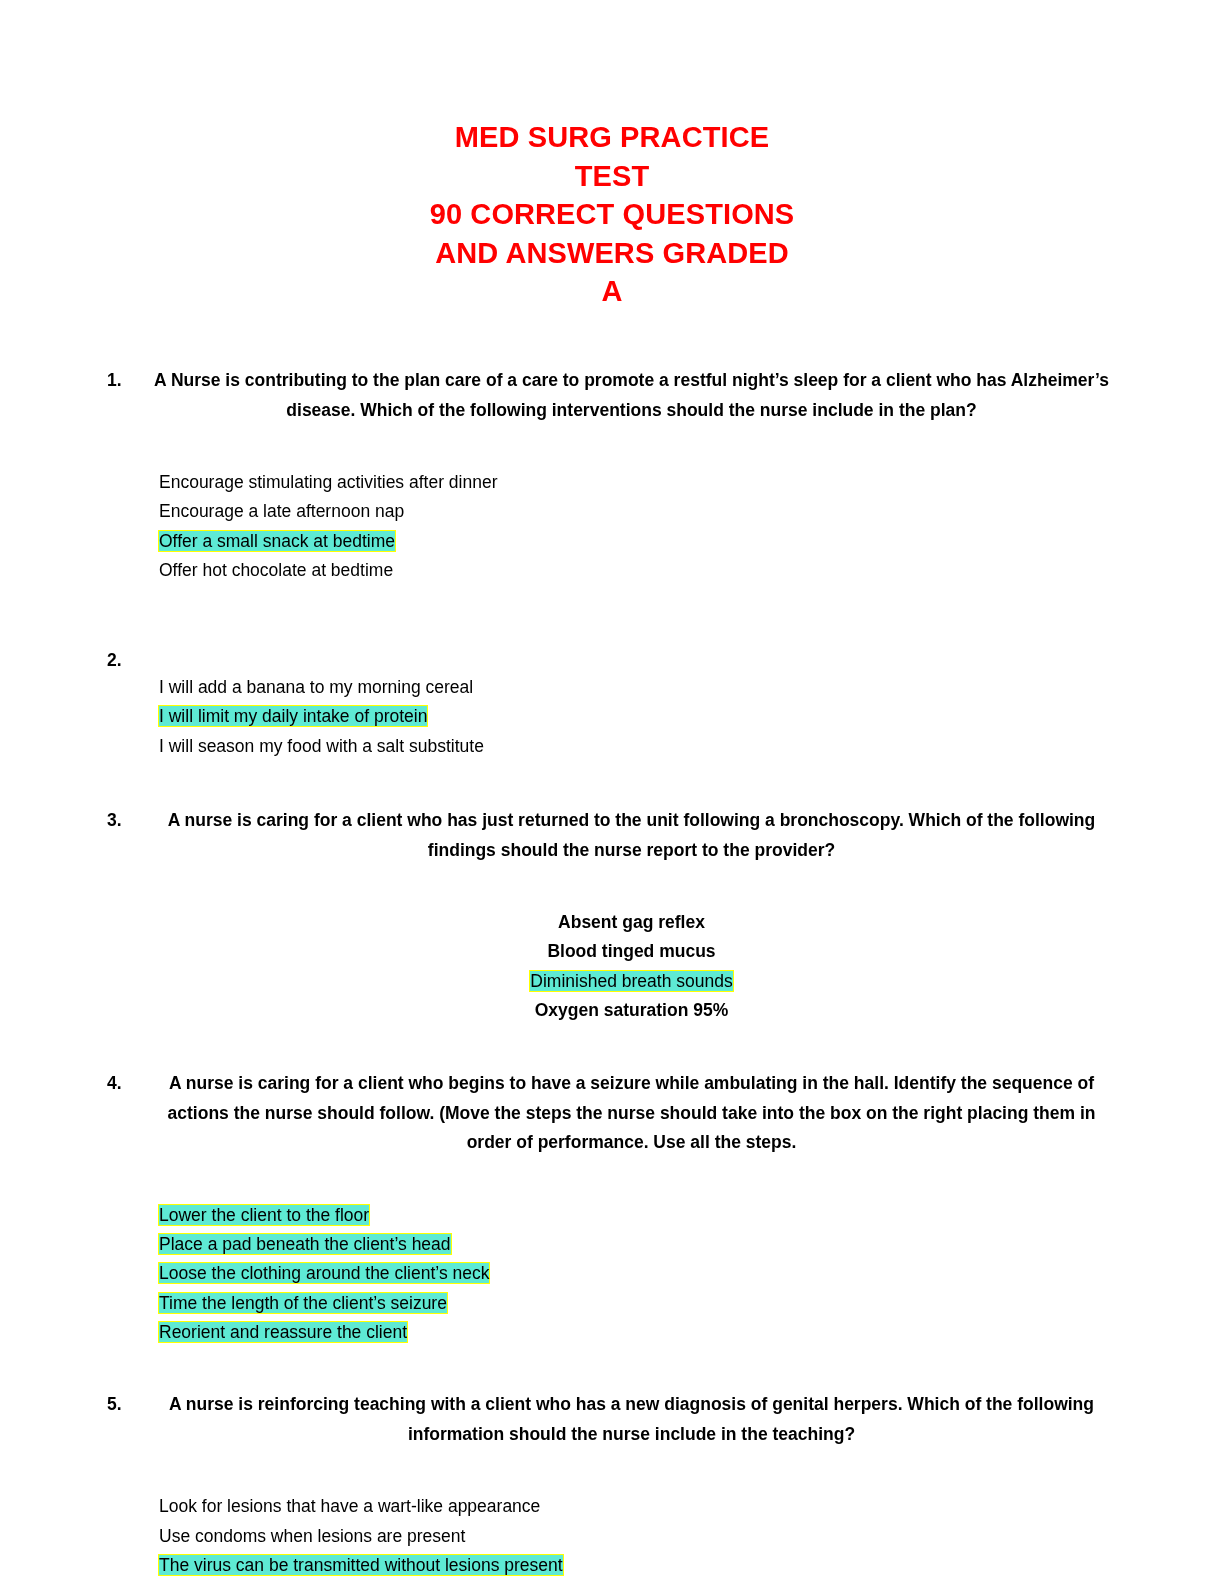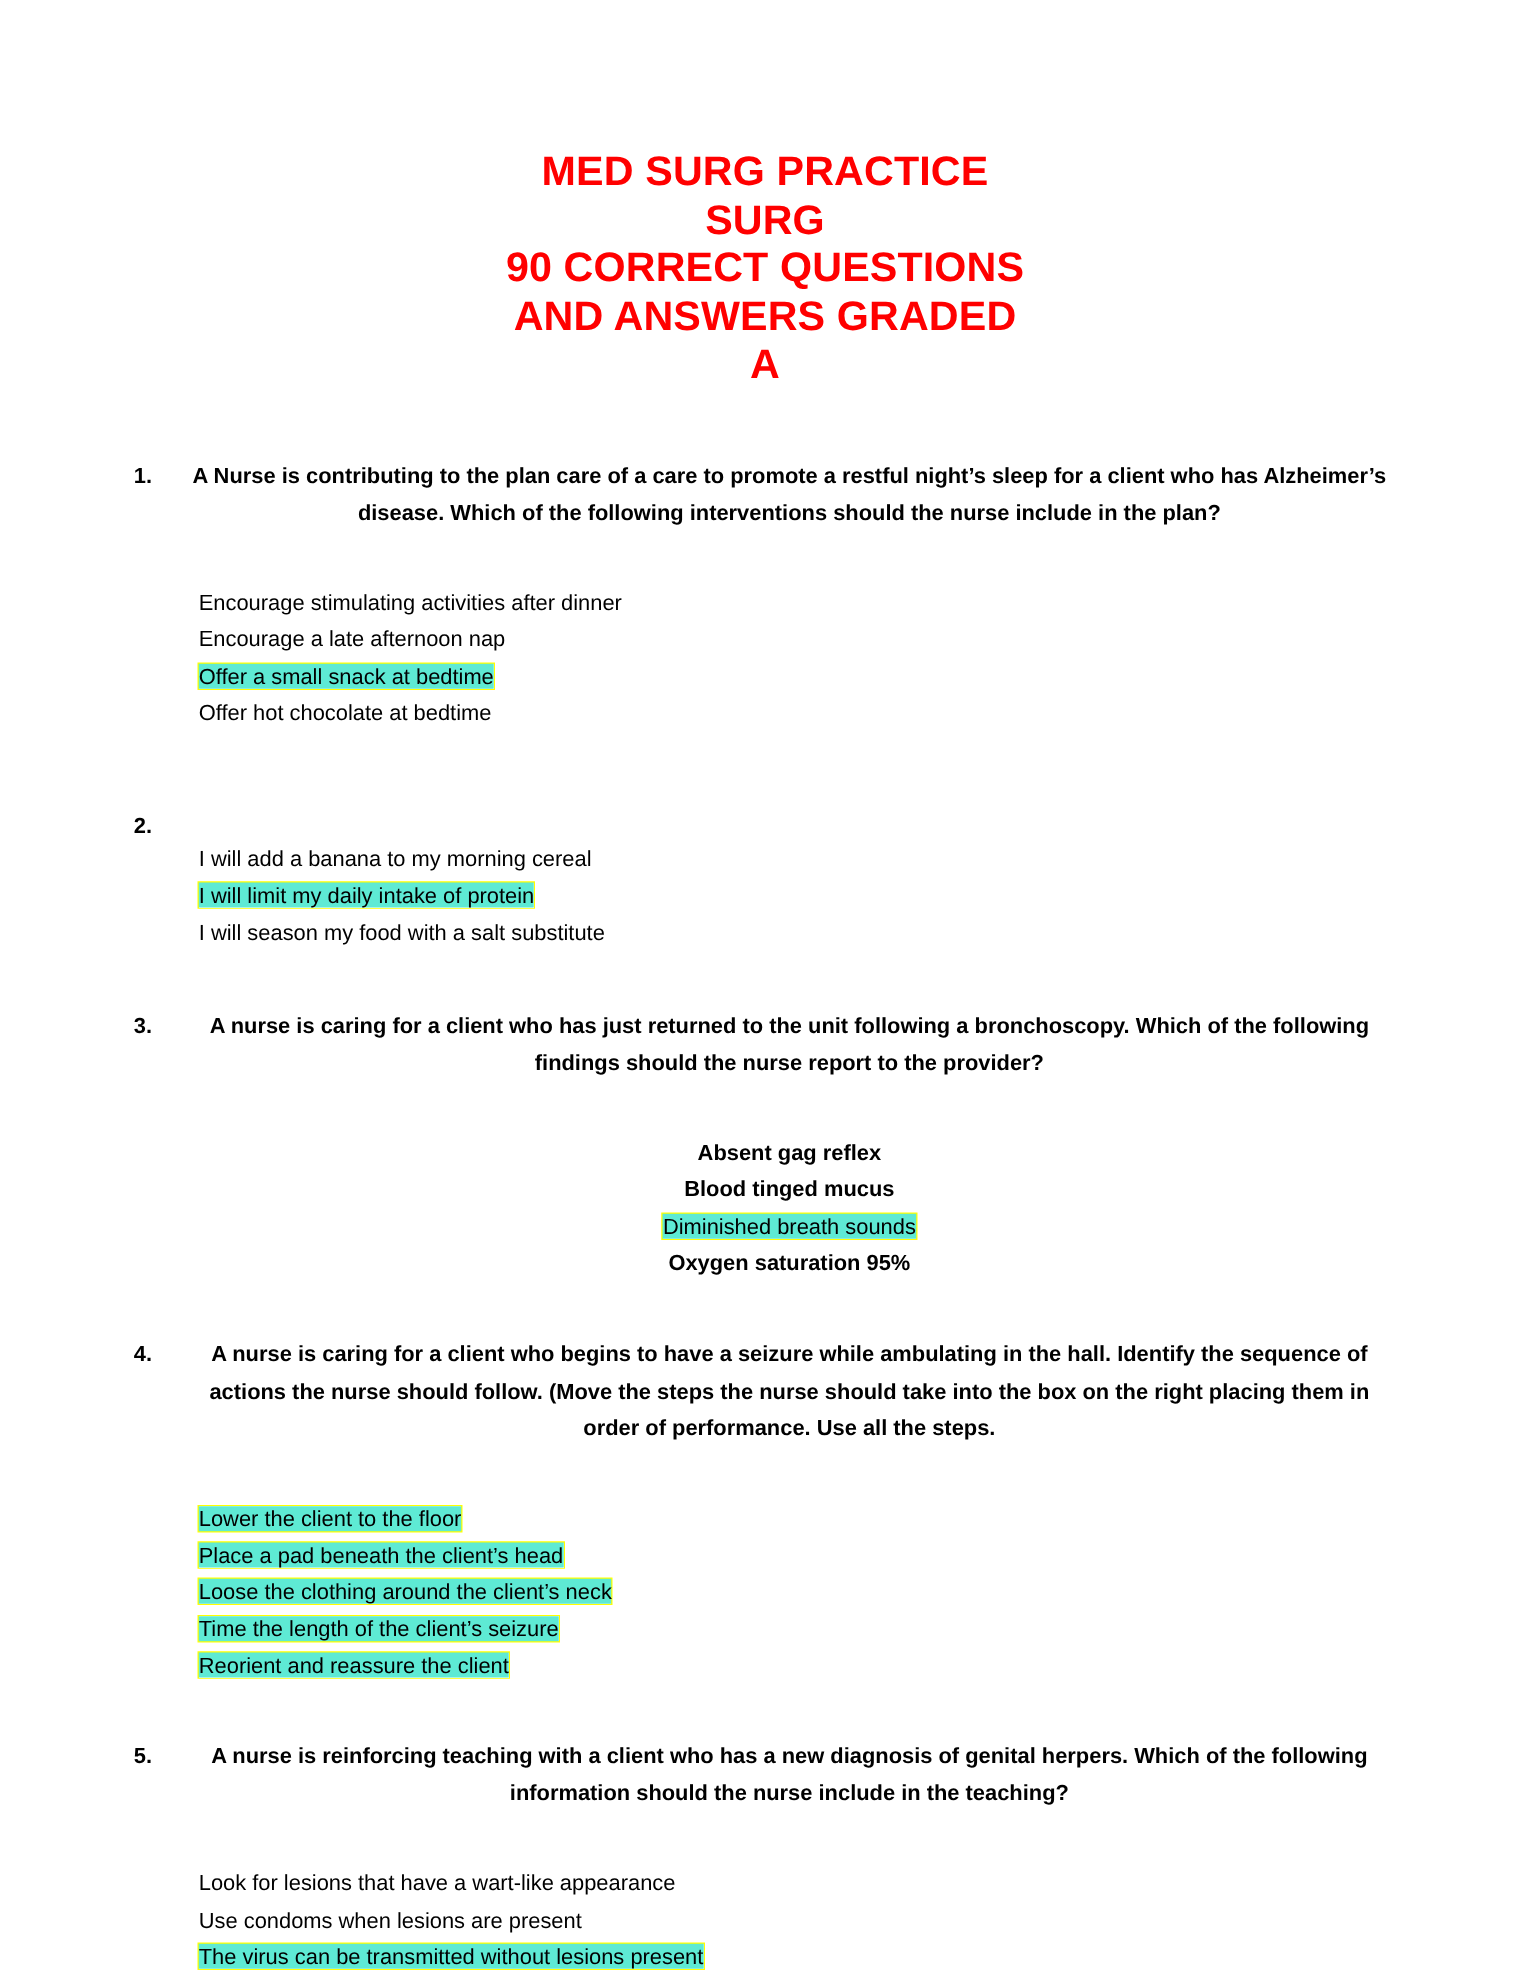--- a/index.html
+++ b/index.html
@@ -26,21 +26,21 @@
   .doc-title {
     margin: 0;
     padding: 0;
     position: absolute;
     left: 0;
     right: 0;
     top: 118px;
     text-align: center;
     color: #FF0000;
     font-weight: bold;
-    font-size: 33px;
+    font-size: 29px;
     line-height: 38.5px;
     letter-spacing: 0.1px;
   }
   .doc-title .tline {
     display: block;
     white-space: pre;
   }
 
   
   .qlist {
@@ -109,21 +109,21 @@
   .q-options.semi li { font-weight: 600; text-align: center; }
   .q-options.semi li.hl .opt-text { font-weight: 400; }
 </style>
 </head>
 <body>
 
 <div class="page">
 
   <div class="doc-title">
     <span class="tline">MED SURG PRACTICE</span>
-    <span class="tline">SURG</span>
+    <span class="tline">TEST</span>
     <span class="tline">90 CORRECT QUESTIONS</span>
     <span class="tline">AND ANSWERS GRADED</span>
     <span class="tline">A</span>
   </div>
 
   <div class="qlist">
 
     <div class="question">
       <div class="q-num">1.</div>
       <p class="q-stem">A Nurse is contributing to the plan care of a care to promote a restful night’s sleep for a client who has Alzheimer’s disease. Which of the following interventions should the nurse include in the plan?</p>

